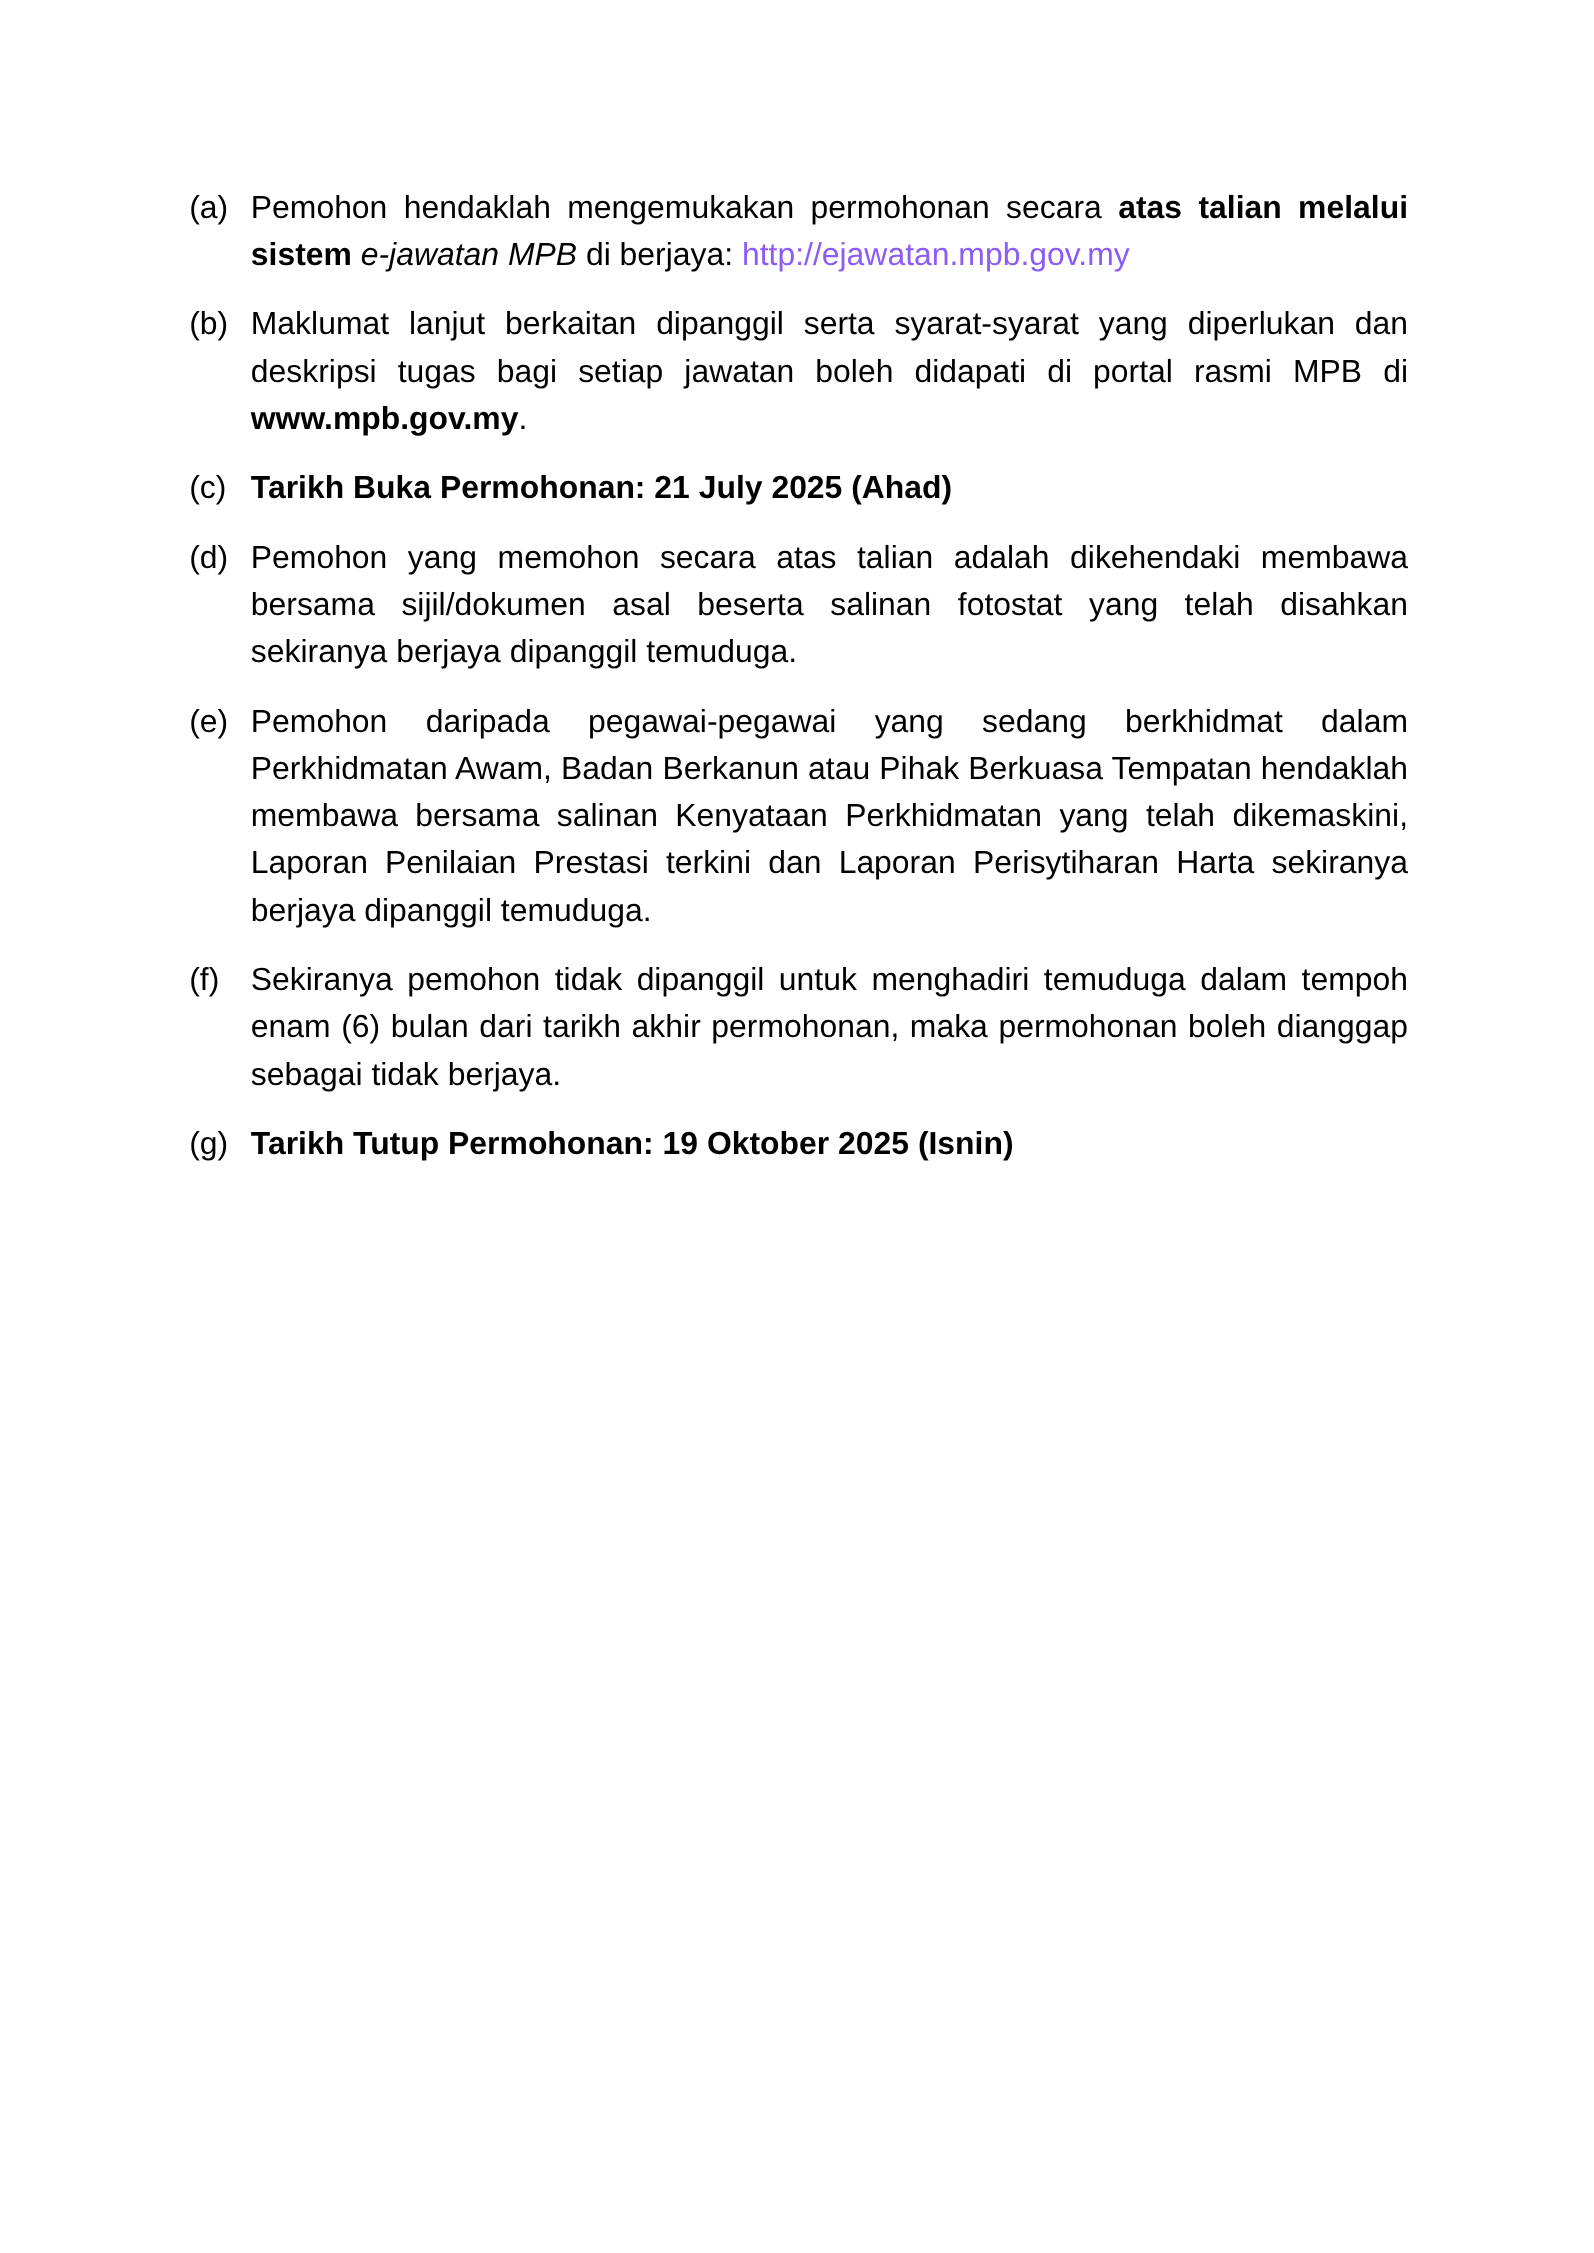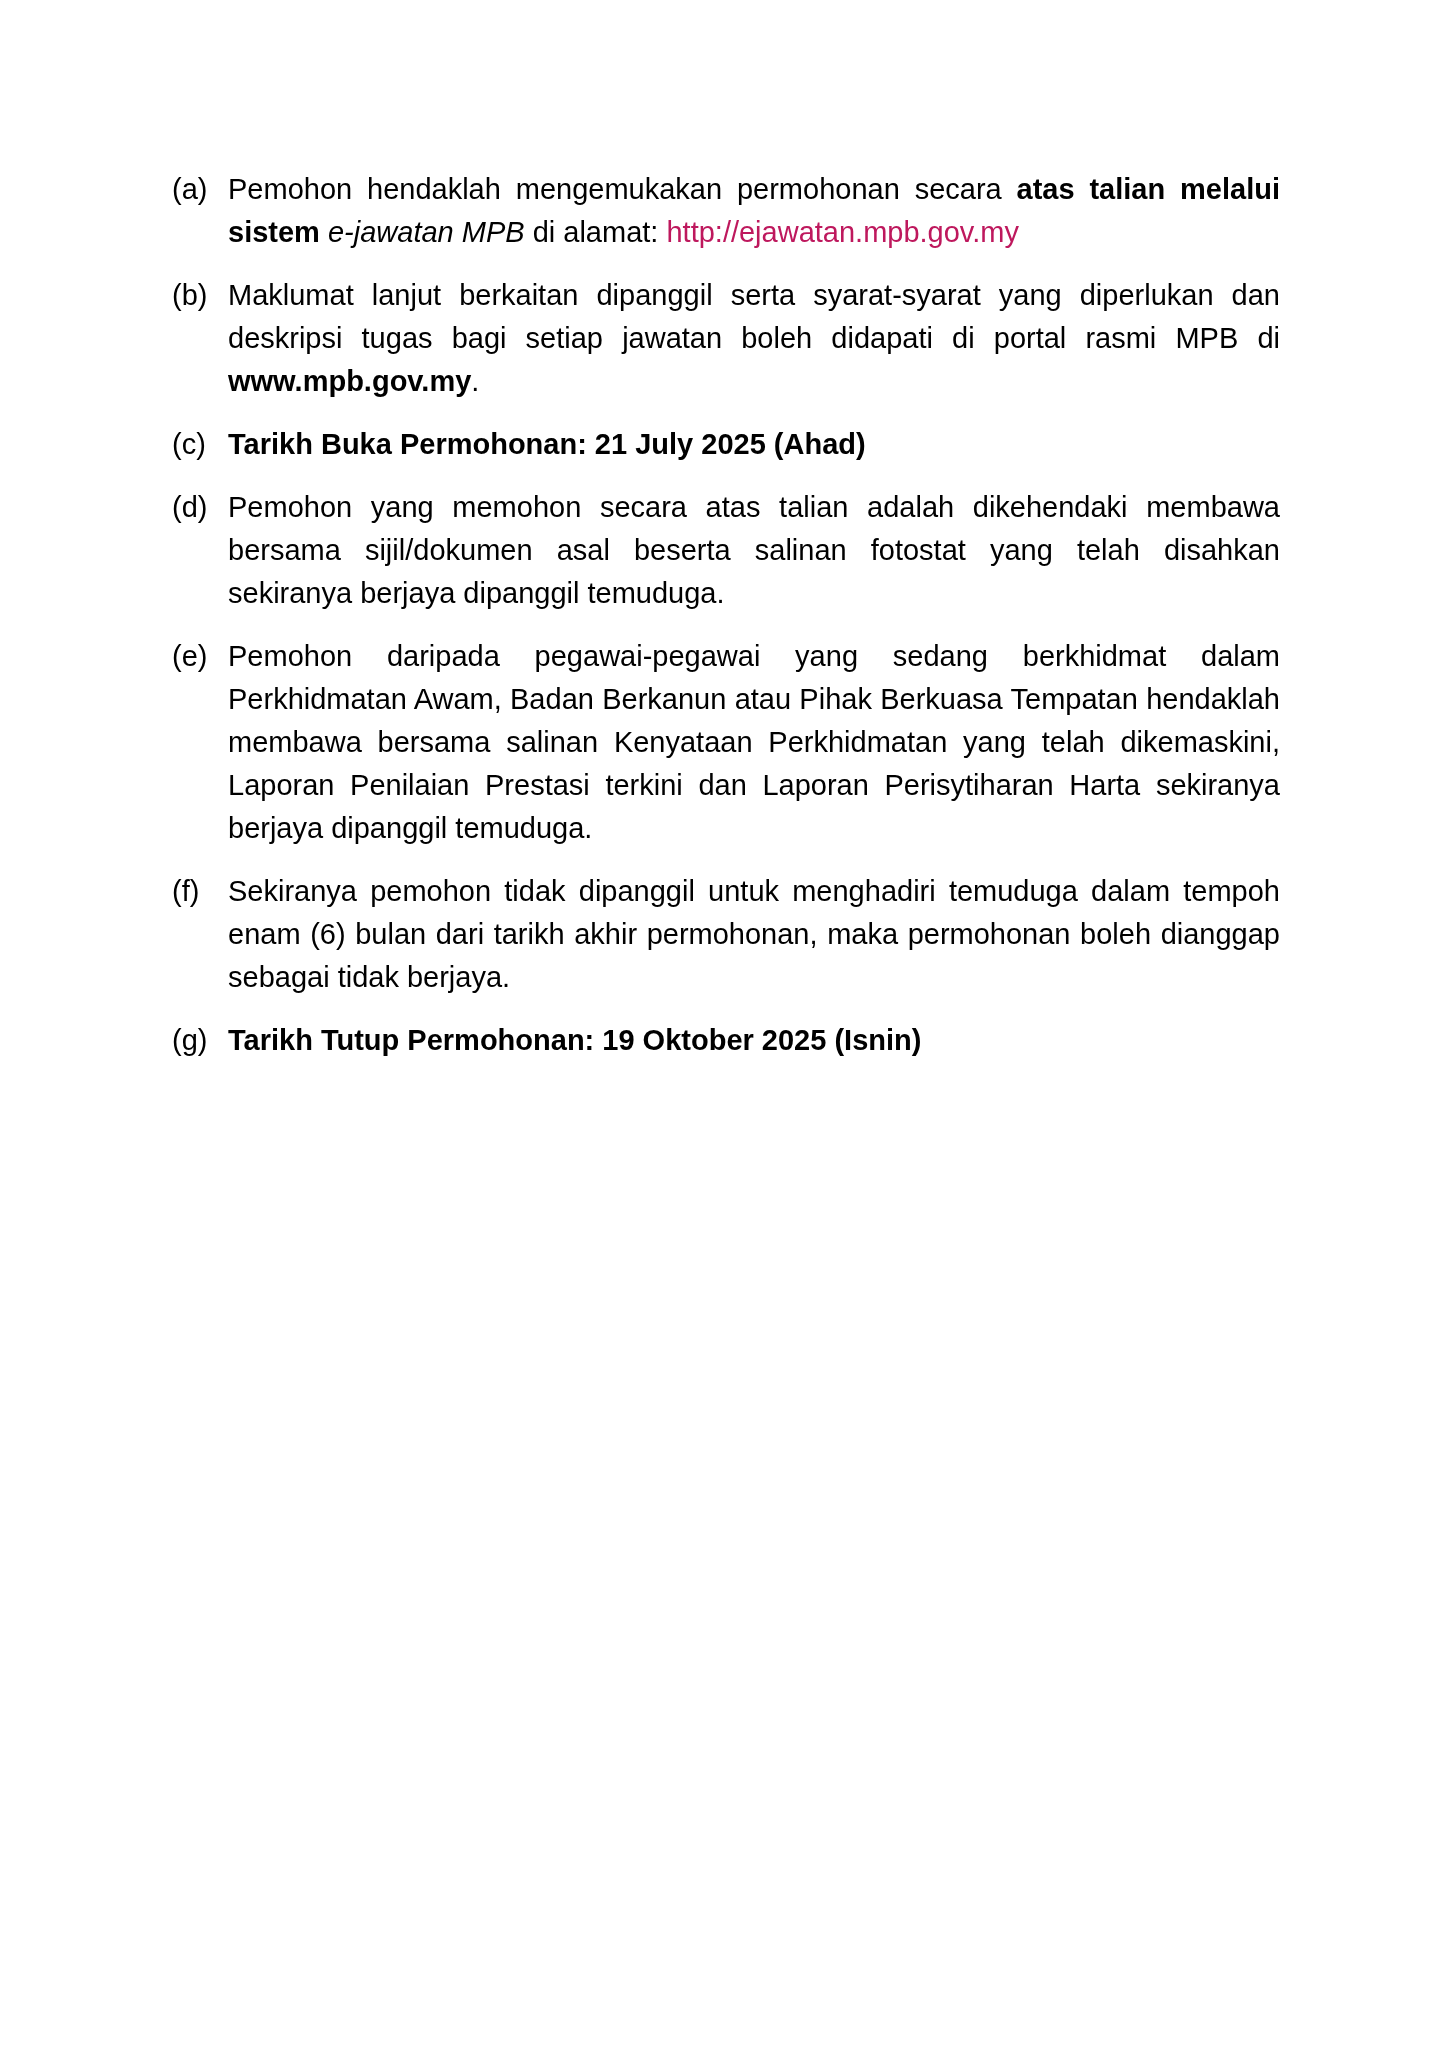--- a/index.html
+++ b/index.html
@@ -50,21 +50,21 @@
     cursor: pointer;
   }
 </style>
 </head>
 <body>
 
 <div class="page">
   <div class="content" id="item-list">
   <div class="item">
     <span class="item-label">(a)</span>
-    <p class="item-body"><span class="seg-normal">Pemohon hendaklah mengemukakan permohonan secara </span><span class="seg-bold">atas talian melalui sistem </span><span class="seg-bold_italic">e-jawatan MPB</span><span class="seg-normal"> di alamat: </span><a class="seg-link" style="color: #be185d;">http://ejawatan.mpb.gov.my</a></p>
+    <p class="item-body"><span class="seg-normal">Pemohon hendaklah mengemukakan permohonan secara </span><span class="seg-bold">atas talian melalui sistem </span><span class="seg-bold_italic">e-jawatan MPB</span><span class="seg-normal"> di berjaya: </span><a class="seg-link" style="color: #8b5cf6;">http://ejawatan.mpb.gov.my</a></p>
   </div>
 
   <div class="item">
     <span class="item-label">(b)</span>
     <p class="item-body"><span class="seg-normal">Maklumat lanjut berkaitan dipanggil serta syarat-syarat yang diperlukan dan deskripsi tugas bagi setiap jawatan boleh didapati di portal rasmi MPB di </span><span class="seg-bold">www.mpb.gov.my</span><span class="seg-normal">.</span></p>
   </div>
 
   <div class="item">
     <span class="item-label">(c)</span>
     <p class="item-body"><span class="seg-bold">Tarikh Buka Permohonan: 21 July 2025 (Ahad)</span></p>

